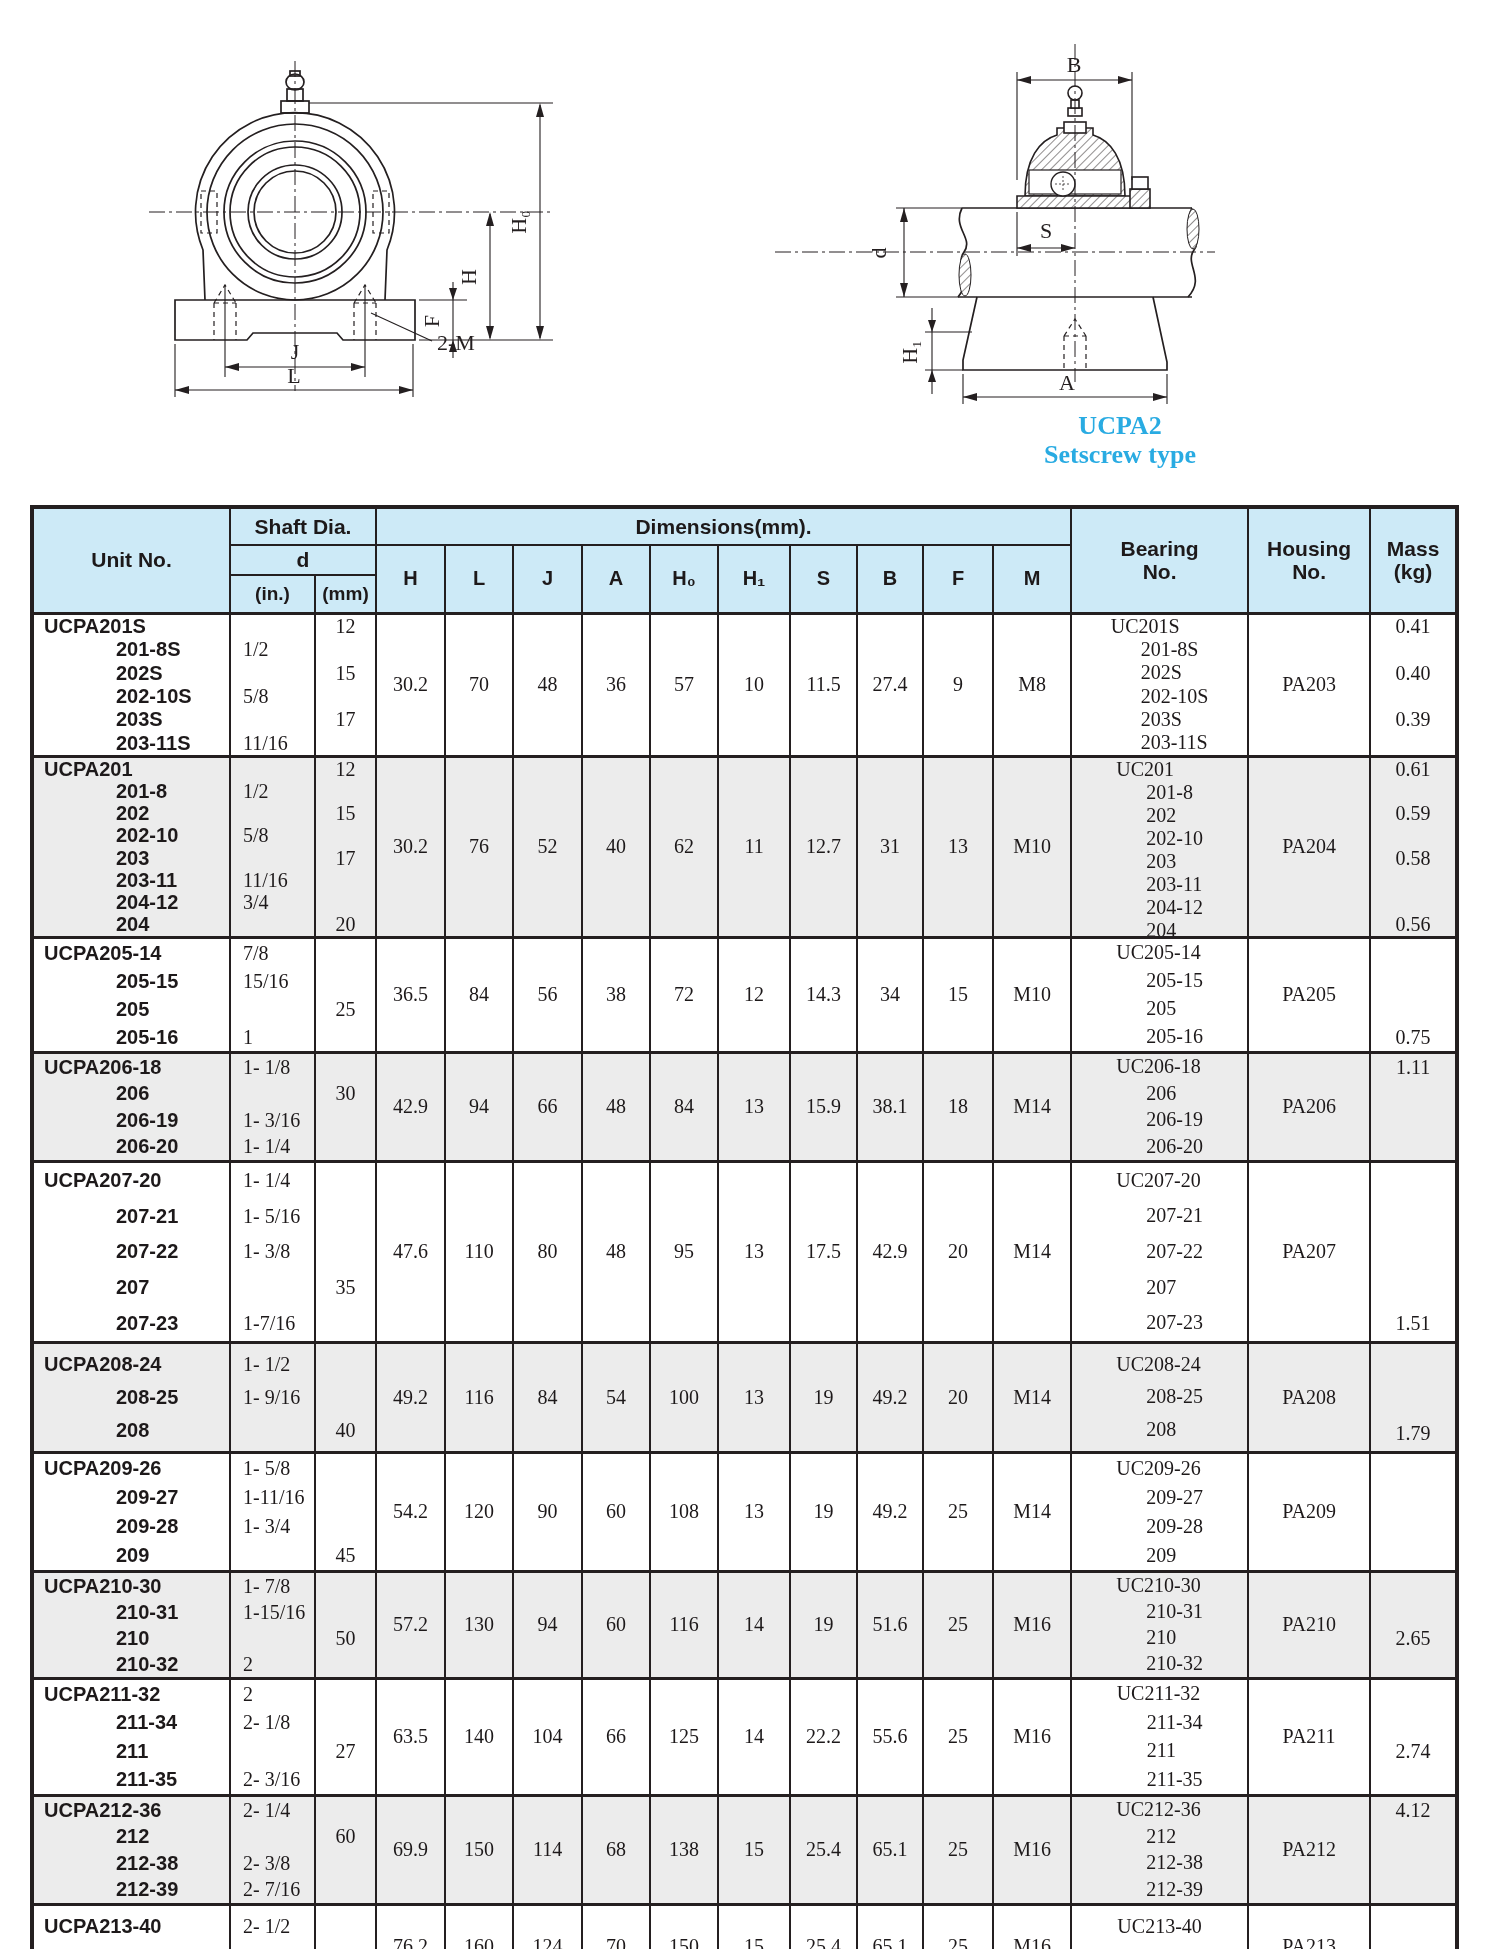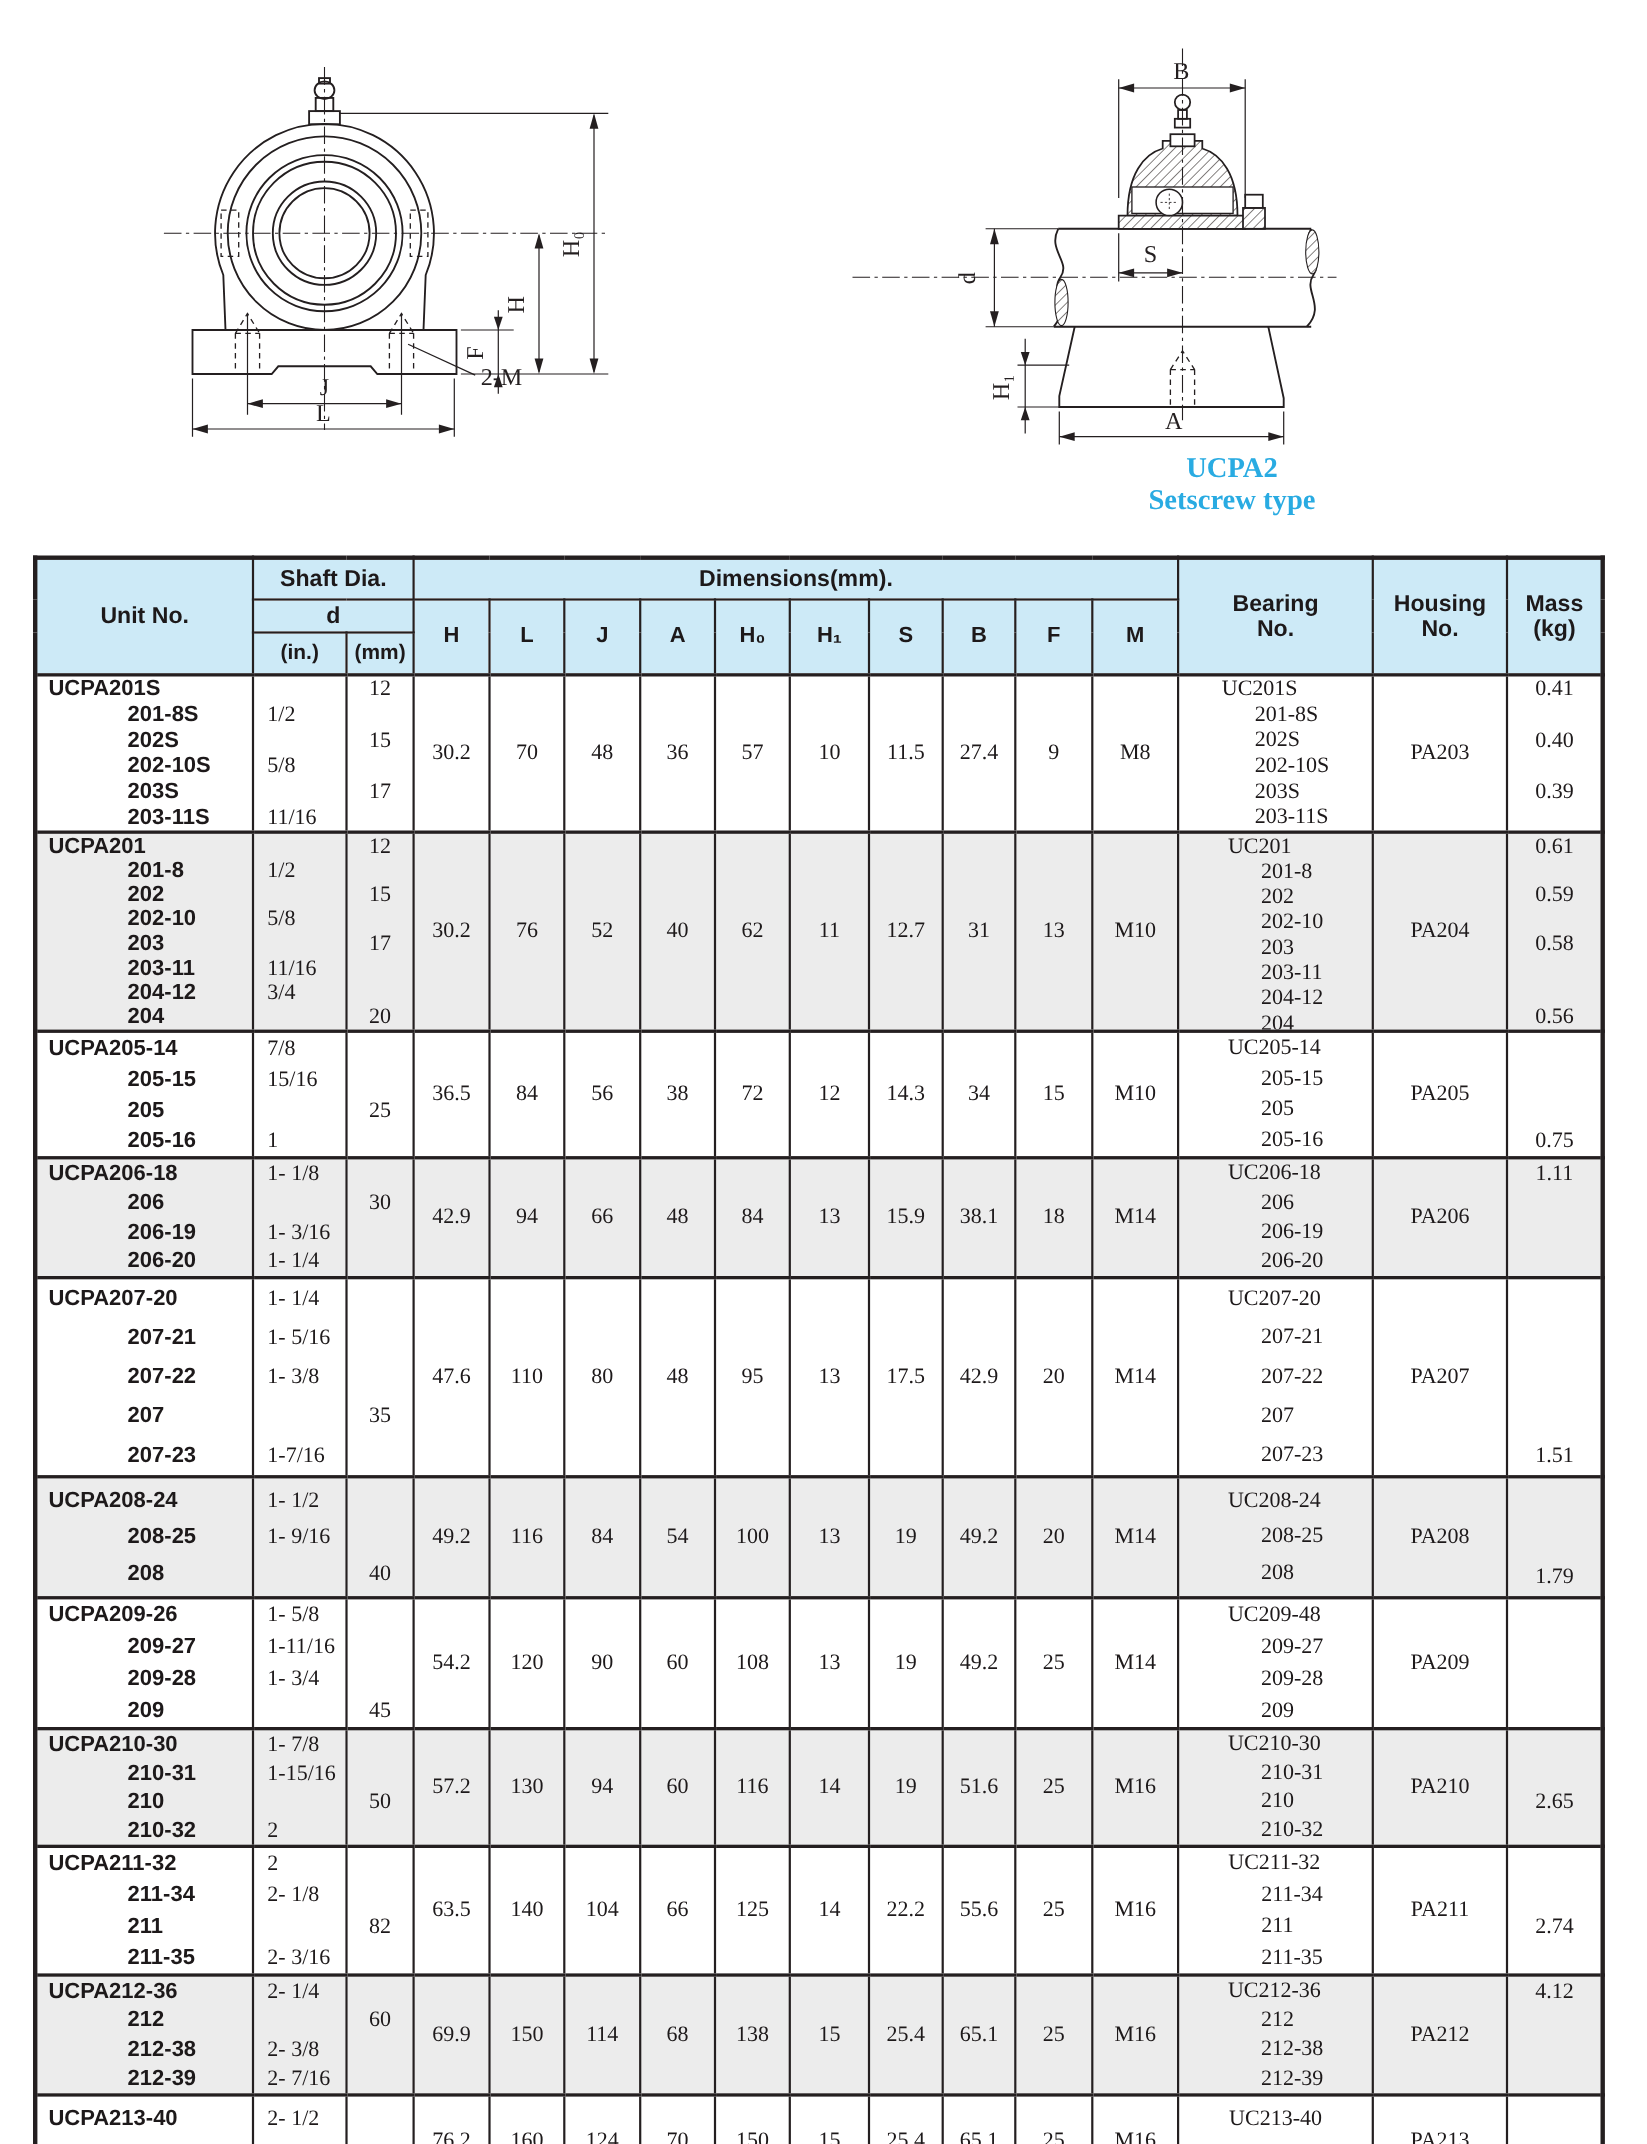--- a/index.html
+++ b/index.html
@@ -626,21 +626,21 @@
         <td class="dim">60</td>
         <td class="dim">108</td>
         <td class="dim">13</td>
         <td class="dim">19</td>
         <td class="dim">49.2</td>
         <td class="dim">25</td>
         <td class="dim">M14</td>
         <td class="bearing">
           <div class="bwrap" style="height: 116px;">
             <div class="blines" style="height: 116px;">
-              <div class="ln bhead">UC209-48</div>
+              <div class="ln bhead">UC209-26</div>
               <div class="ln bsub">209-27</div>
               <div class="ln bsub">209-28</div>
               <div class="ln bsub">209</div>
             </div>
           </div>
         </td>
         <td class="housing">PA209</td>
         <td class="mass">
           <div class="lines" style="height: 116px; gap: 35px;">
             <div class="ln">&nbsp;</div>
@@ -719,21 +719,21 @@
             <div class="ln">2</div>
             <div class="ln">2- 1/8</div>
             <div class="ln">&nbsp;</div>
             <div class="ln">2- 3/16</div>
           </div>
         </td>
         <td class="mmcol">
           <div class="lines" style="height: 114px;">
             <div class="ln">&nbsp;</div>
             <div class="ln">&nbsp;</div>
-            <div class="ln">82</div>
+            <div class="ln">27</div>
             <div class="ln">&nbsp;</div>
           </div>
         </td>
         <td class="dim">63.5</td>
         <td class="dim">140</td>
         <td class="dim">104</td>
         <td class="dim">66</td>
         <td class="dim">125</td>
         <td class="dim">14</td>
         <td class="dim">22.2</td>

